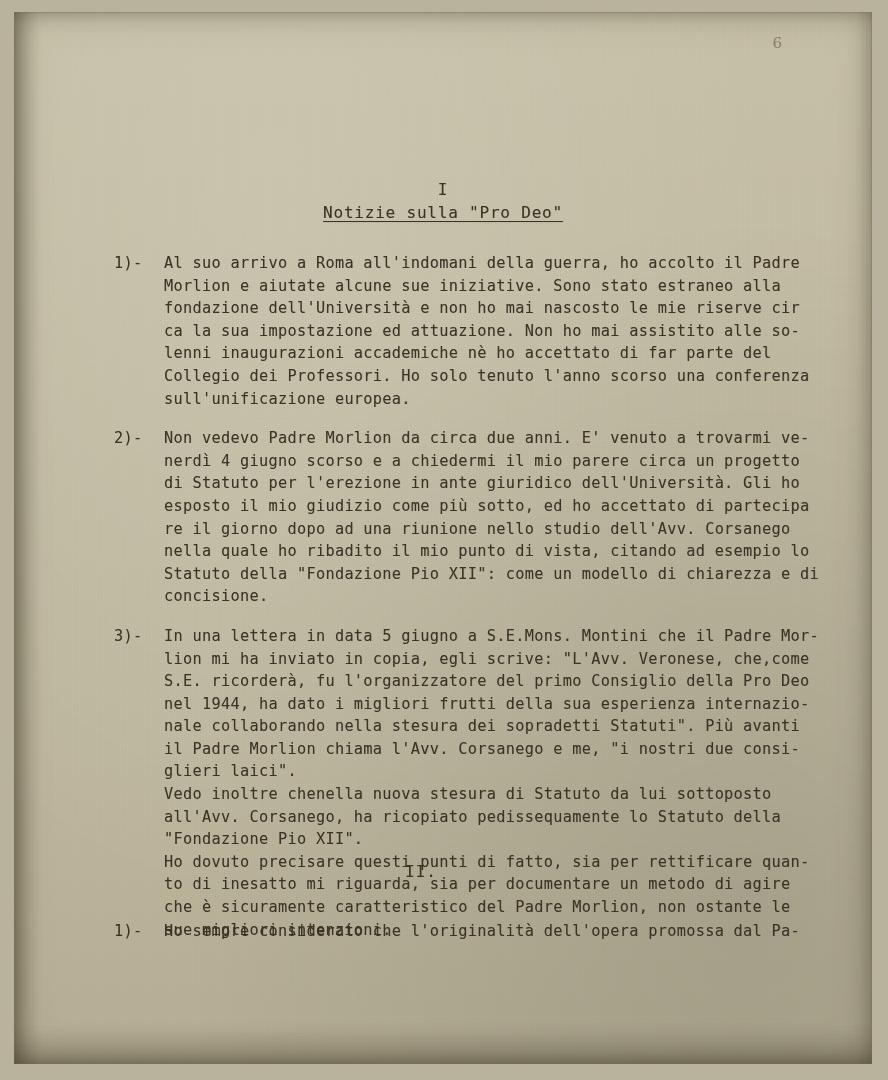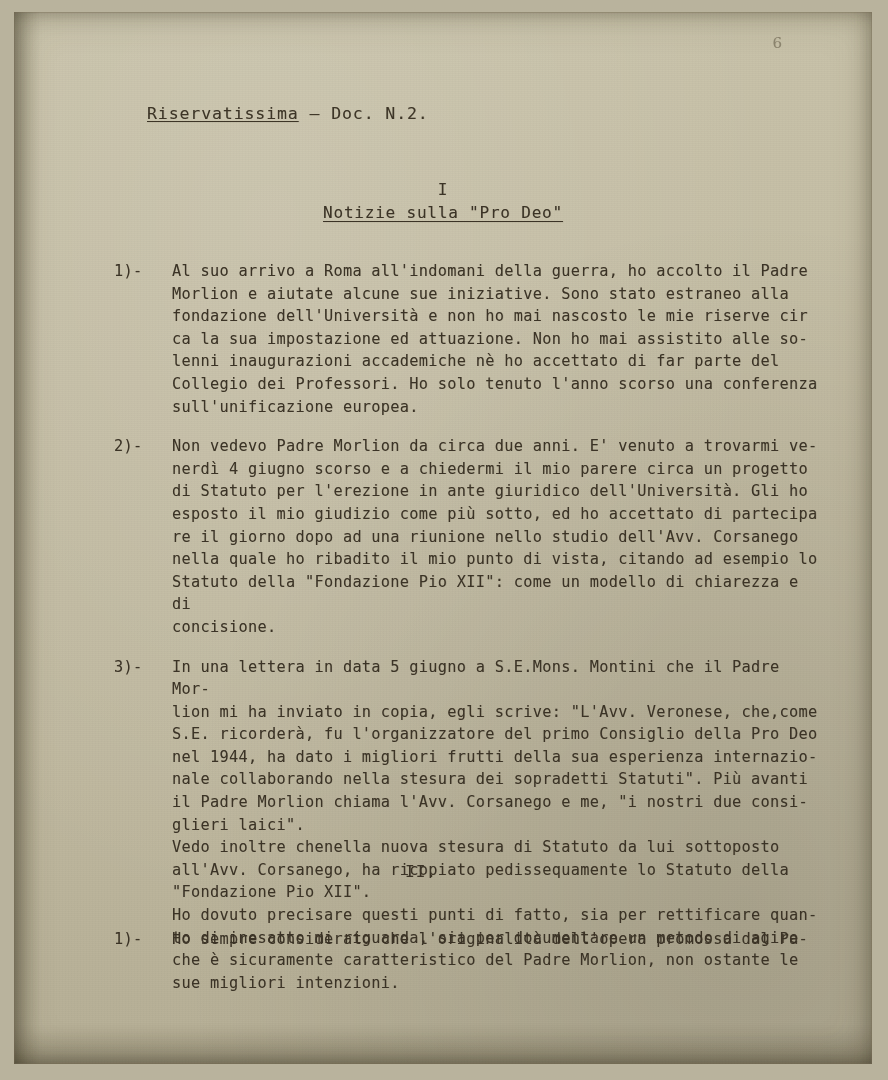--- a/index.html
+++ b/index.html
@@ -130,21 +130,21 @@
     margin-bottom: 17px;
   }
   .item .marker {
     position: absolute;
     left: 4px;
     top: 0;
     width: 48px;
     font-size: 15.2px;
   }
   .item p {
-    margin: 8px;
+    margin: 0;
     white-space: pre-wrap;
   }
 
   #sec2 {
     position: absolute;
     left: 0;
     top: 850px;
     width: 782px;
     padding-left: 16px;
   }
@@ -182,23 +182,20 @@
 </style>
 </head>
 <body>
 
 <div id="page">
   <div id="sheet">
     <div id="content">
 
       <div class="pagenum">6</div>
 
-      <div class="header-line">
-        <span class="u">Riservatissima</span><span> – Doc. N.2.</span>
-      </div>
 
       <div id="sec1">
         <div class="sec-num">I</div>
         <div class="sec-title"><span>Notizie sulla "Pro Deo"</span></div>
       </div>
 
       <div class="body-block" style="top:240px;">
 
         <div class="item">
           <span class="marker">1)-</span>

